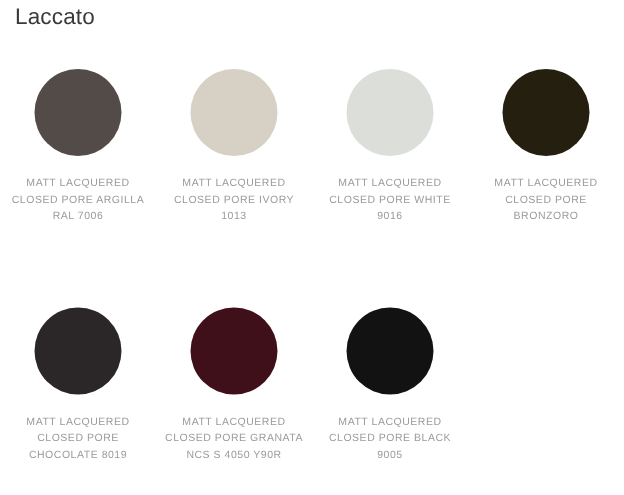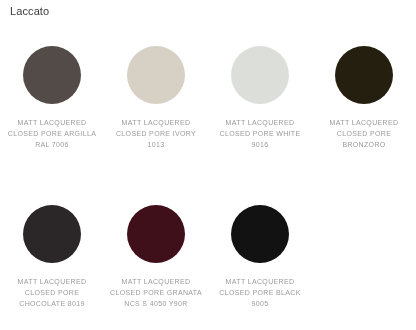--- a/index.html
+++ b/index.html
@@ -18,21 +18,21 @@
     width: 416px;
     height: 330px;
     box-sizing: border-box;
     padding: 0;
     position: relative;
   }
   .section-title {
     position: absolute;
     left: 10px;
     top: 5px;
-    font-size: 11px;
+    font-size: 15px;
     line-height: 13px;
     color: #3a3a3a;
     letter-spacing: 0.1px;
     white-space: nowrap;
   }
   .swatch-grid {
     position: absolute;
     left: 0;
     top: 40px;
     width: 416px;

